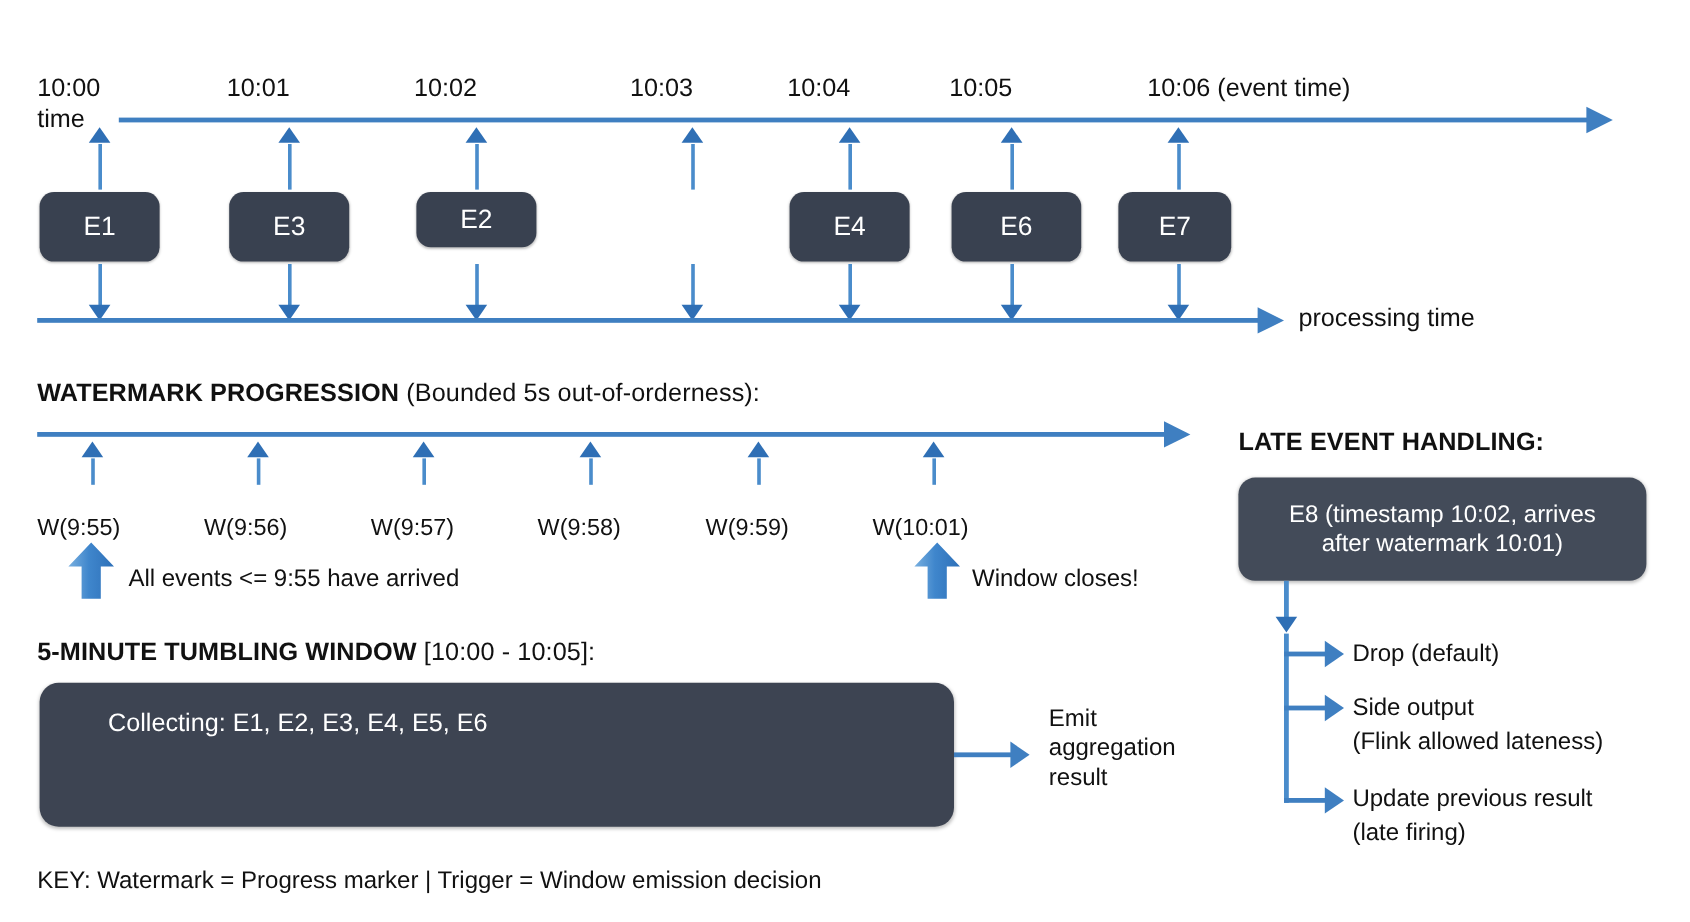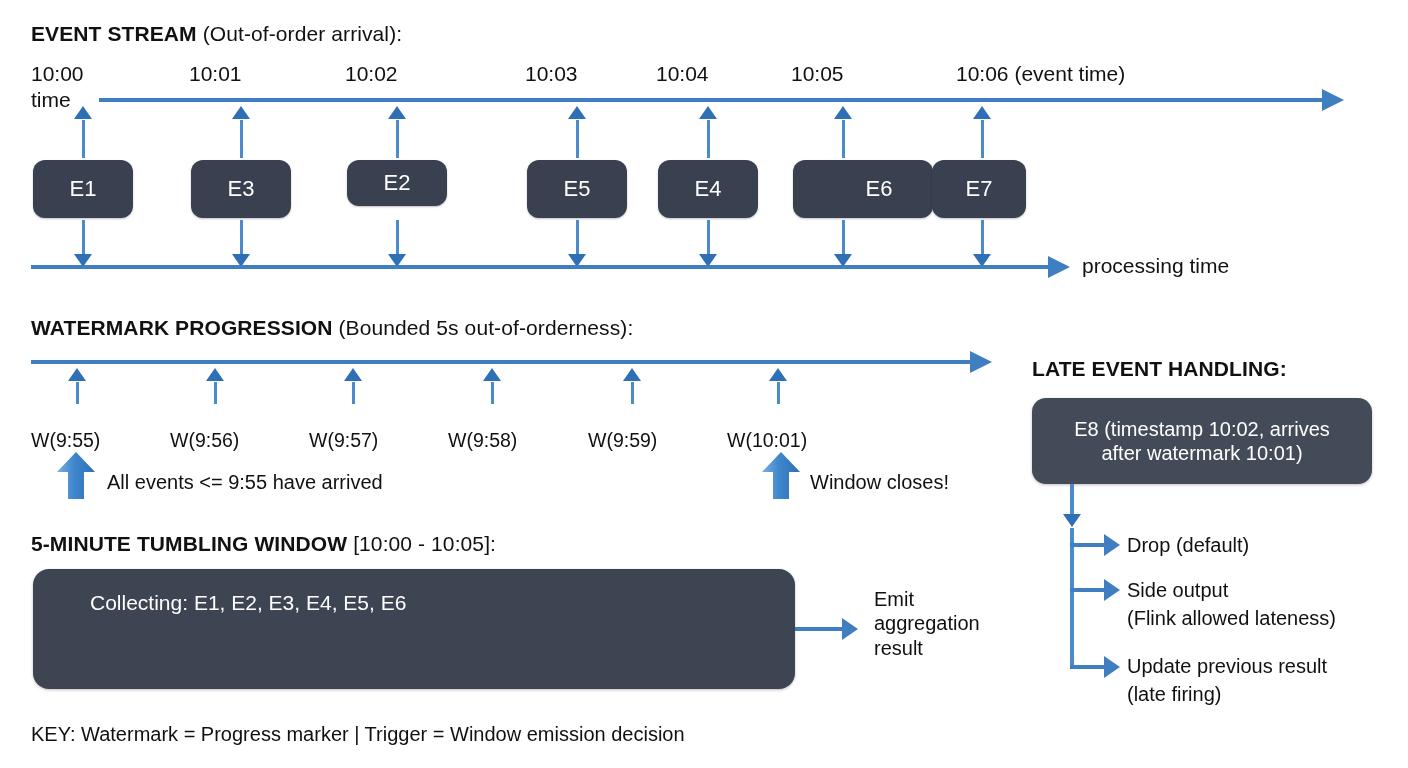--- a/index.html
+++ b/index.html
@@ -46,23 +46,20 @@
   .tri-down{position:absolute;width:0;height:0;border-left:9px solid transparent;border-right:9px solid transparent;border-top:13px solid #2f6fb5;}
   .tri-right{position:absolute;width:0;height:0;border-top:11px solid transparent;border-bottom:11px solid transparent;border-left:16px solid #3f7fc1;}
   .thick-arrow{position:absolute;}
   svg{display:block;overflow:visible;}
 </style>
 </head>
 <body>
 
 <div id="stage">
 
-  <div class="abs hdr" style="left:31px;top:22px;">
-    <span>EVENT STREAM</span><span class="norm"> (Out-of-order arrival):</span>
-  </div>
 
   <div class="abs tick-label" style="left:31px;top:62px;">10:00</div>
   <div class="abs tick-label" style="left:189px;top:62px;">10:01</div>
   <div class="abs tick-label" style="left:345px;top:62px;">10:02</div>
   <div class="abs tick-label" style="left:525px;top:62px;">10:03</div>
   <div class="abs tick-label" style="left:656px;top:62px;">10:04</div>
   <div class="abs tick-label" style="left:791px;top:62px;">10:05</div>
   <div class="abs tick-label" style="left:956px;top:62px;">10:06 (event time)</div>
 
   <div class="abs axis-label" style="left:31px;top:88px;">time</div>
@@ -89,27 +86,24 @@
 
   <div class="ebox" style="left:33px;top:160px;width:100px;height:58px;">
       <span>E1</span>
     </div>
   <div class="ebox" style="left:191px;top:160px;width:100px;height:58px;">
       <span>E3</span>
     </div>
   <div class="ebox" style="left:347px;top:160px;width:100px;height:46px;">
       <span>E2</span>
     </div>
-  <div class="ebox" style="left:527px;top:160px;width:100px;height:58px;">
-      <span>E5</span>
-    </div>
   <div class="ebox" style="left:658px;top:160px;width:100px;height:58px;">
       <span>E4</span>
     </div>
-  <div class="ebox" style="left:793px;top:160px;width:108px;height:58px;padding-left:32px;">
+  <div class="ebox" style="left:793px;top:160px;width:108px;height:58px;">
       <span>E6</span>
     </div>
   <div class="ebox" style="left:932px;top:160px;width:94px;height:58px;">
       <span>E7</span>
     </div>
 
   <div class="vline" style="left:82px;top:220px;height:36px;"></div>
   <div class="tri-down" style="left:74px;top:254px;"></div>
   <div class="vline" style="left:240px;top:220px;height:36px;"></div>
   <div class="tri-down" style="left:232px;top:254px;"></div>

